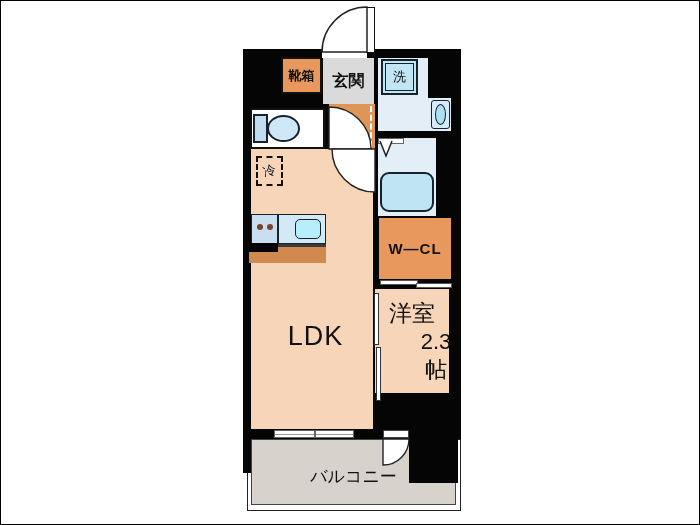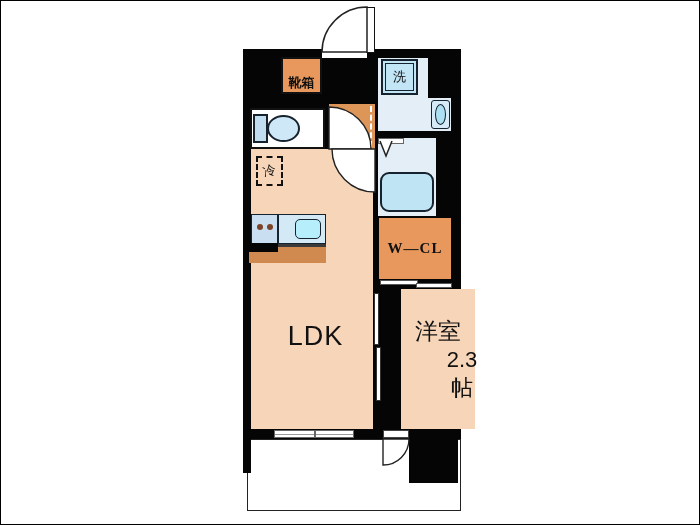--- a/index.html
+++ b/index.html
@@ -19,26 +19,29 @@
   svg.overlay{position:absolute;left:0;top:0;pointer-events:none;}
   .fixture{border:2px solid #16222e;}
 </style>
 </head>
 <body>
 
 <div id="stage">
 
   <div class="abs wall" style="left:242px;top:48px;width:218px;height:390px;"></div>
 
+  <div class="abs gray center" style="left:322px;top:57px;width:51px;height:46px;font-size:16px;font-weight:600;">
+    <span>玄関</span>
+  </div>
 
   <div class="abs" style="left:321px;top:48px;width:45px;height:9px;background:#fff;"></div>
 
   <div class="abs" style="left:365px;top:6px;width:9px;height:46px;background:#fff;border:1.5px solid #111;"></div>
 
-  <div class="abs orange center" style="left:280px;top:56px;width:41px;height:37px;border:2px solid #111;font-size:13px;font-weight:600;align-items:flex-end;">
+  <div class="abs orange center" style="left:280px;top:56px;width:41px;height:37px;border:2px solid #111;font-size:13px;font-weight:600;">
     <span>靴箱</span>
   </div>
 
   <div class="abs" style="left:249px;top:107px;width:75px;height:41px;background:#fff;border:2px solid #111;"></div>
   <div class="abs fixture" style="left:252px;top:113px;width:15px;height:29px;background:#c3ddf0;"></div>
   <div class="abs fixture" style="left:266px;top:114px;width:33px;height:27px;border-radius:50%;background:#cfe8f7;"></div>
 
   <div class="abs paleblue" style="left:377px;top:57px;width:50px;height:73px;"></div>
   <div class="abs paleblue" style="left:427px;top:97px;width:23px;height:33px;"></div>
 
@@ -47,28 +50,28 @@
     <span style="position:relative;">洗</span>
   </div>
 
   <div class="abs" style="left:430px;top:99px;width:19px;height:29px;background:#d6ebf7;border:1.5px solid #16222e;border-radius:3px;"></div>
   <div class="abs" style="left:434px;top:103px;width:11px;height:21px;background:#ace0f2;border:1.5px solid #16222e;border-radius:50%;"></div>
 
   <div class="abs paleblue" style="left:377px;top:137px;width:58px;height:78px;"></div>
   <div class="abs" style="left:377px;top:137px;width:26px;height:6px;background:#fff;border:1px solid #666;"></div>
   <div class="abs" style="left:379px;top:171px;width:54px;height:40px;background:#bfe5f5;border:2px solid #16222e;border-radius:9px;"></div>
 
-  <div class="abs orange center" style="left:378px;top:217px;width:72px;height:61px;font-size:15px;font-weight:600;letter-spacing:1px;font-family:Liberation Serif, serif;">
+  <div class="abs orange center" style="left:378px;top:217px;width:72px;height:61px;font-size:15px;font-weight:600;letter-spacing:1px;">
     <span>W—CL</span>
   </div>
 
   <div class="abs" style="left:379px;top:279px;width:38px;height:5px;background:#fff;border:1px solid #555;"></div>
   <div class="abs" style="left:415px;top:282px;width:36px;height:5px;background:#fff;border:1px solid #555;"></div>
 
-  <div class="abs floor lblcol" style="left:400px;top:288px;width:74px;height:140px;">
+  <div class="abs floor lblcol" style="left:374px;top:288px;width:74px;height:104px;">
     <span style="font-size:23px;font-weight:500;">洋室</span>
     <span style="font-size:22px;font-weight:500;margin-left:48px;">2.3帖</span>
   </div>
 
   <div class="abs floor" style="left:250px;top:148px;width:122px;height:280px;"></div>
   <div class="abs lblcol" style="left:250px;top:295px;width:122px;height:80px;padding-left:7px;">
     <span style="font-size:27px;font-weight:500;letter-spacing:1px;">LDK</span>
   </div>
 
   <div class="abs center" style="left:255px;top:155px;width:27px;height:30px;border:2px dashed #111;font-size:13px;">
@@ -86,20 +89,23 @@
 
   <div class="abs" style="left:328px;top:103px;width:46px;height:45px;background:#dd9558;"></div>
   <div class="abs" style="left:369px;top:105px;width:0;height:41px;border-left:2px dashed #fff;"></div>
 
   <div class="abs floor" style="left:330px;top:148px;width:44px;height:42px;"></div>
 
   <div class="abs" style="left:373px;top:292px;width:5px;height:52px;background:#fff;border:1px solid #333;"></div>
   <div class="abs" style="left:375px;top:346px;width:5px;height:54px;background:#fff;border:1px solid #333;"></div>
 
   <div class="abs" style="left:246px;top:438px;width:214px;height:72px;background:#fff;border:1.5px solid #222;"></div>
+  <div class="abs center" style="left:250px;top:438px;width:205px;height:66px;background:#d8d2cc;border:1.5px solid #444;font-size:17px;">
+    <span style="margin-top:8px;">バルコニー</span>
+  </div>
 
   <div class="abs wall" style="left:242px;top:438px;width:8px;height:34px;"></div>
   <div class="abs wall" style="left:408px;top:438px;width:49px;height:44px;"></div>
 
   <div class="abs" style="left:273px;top:429px;width:41px;height:8px;background:#fff;border:1px solid #666;">
     <div style="position:absolute;left:0;right:0;top:2.5px;height:1px;background:#999;"></div>
   </div>
   <div class="abs" style="left:314px;top:429px;width:39px;height:8px;background:#fff;border:1px solid #666;">
     <div style="position:absolute;left:0;right:0;top:2.5px;height:1px;background:#999;"></div>
   </div>

